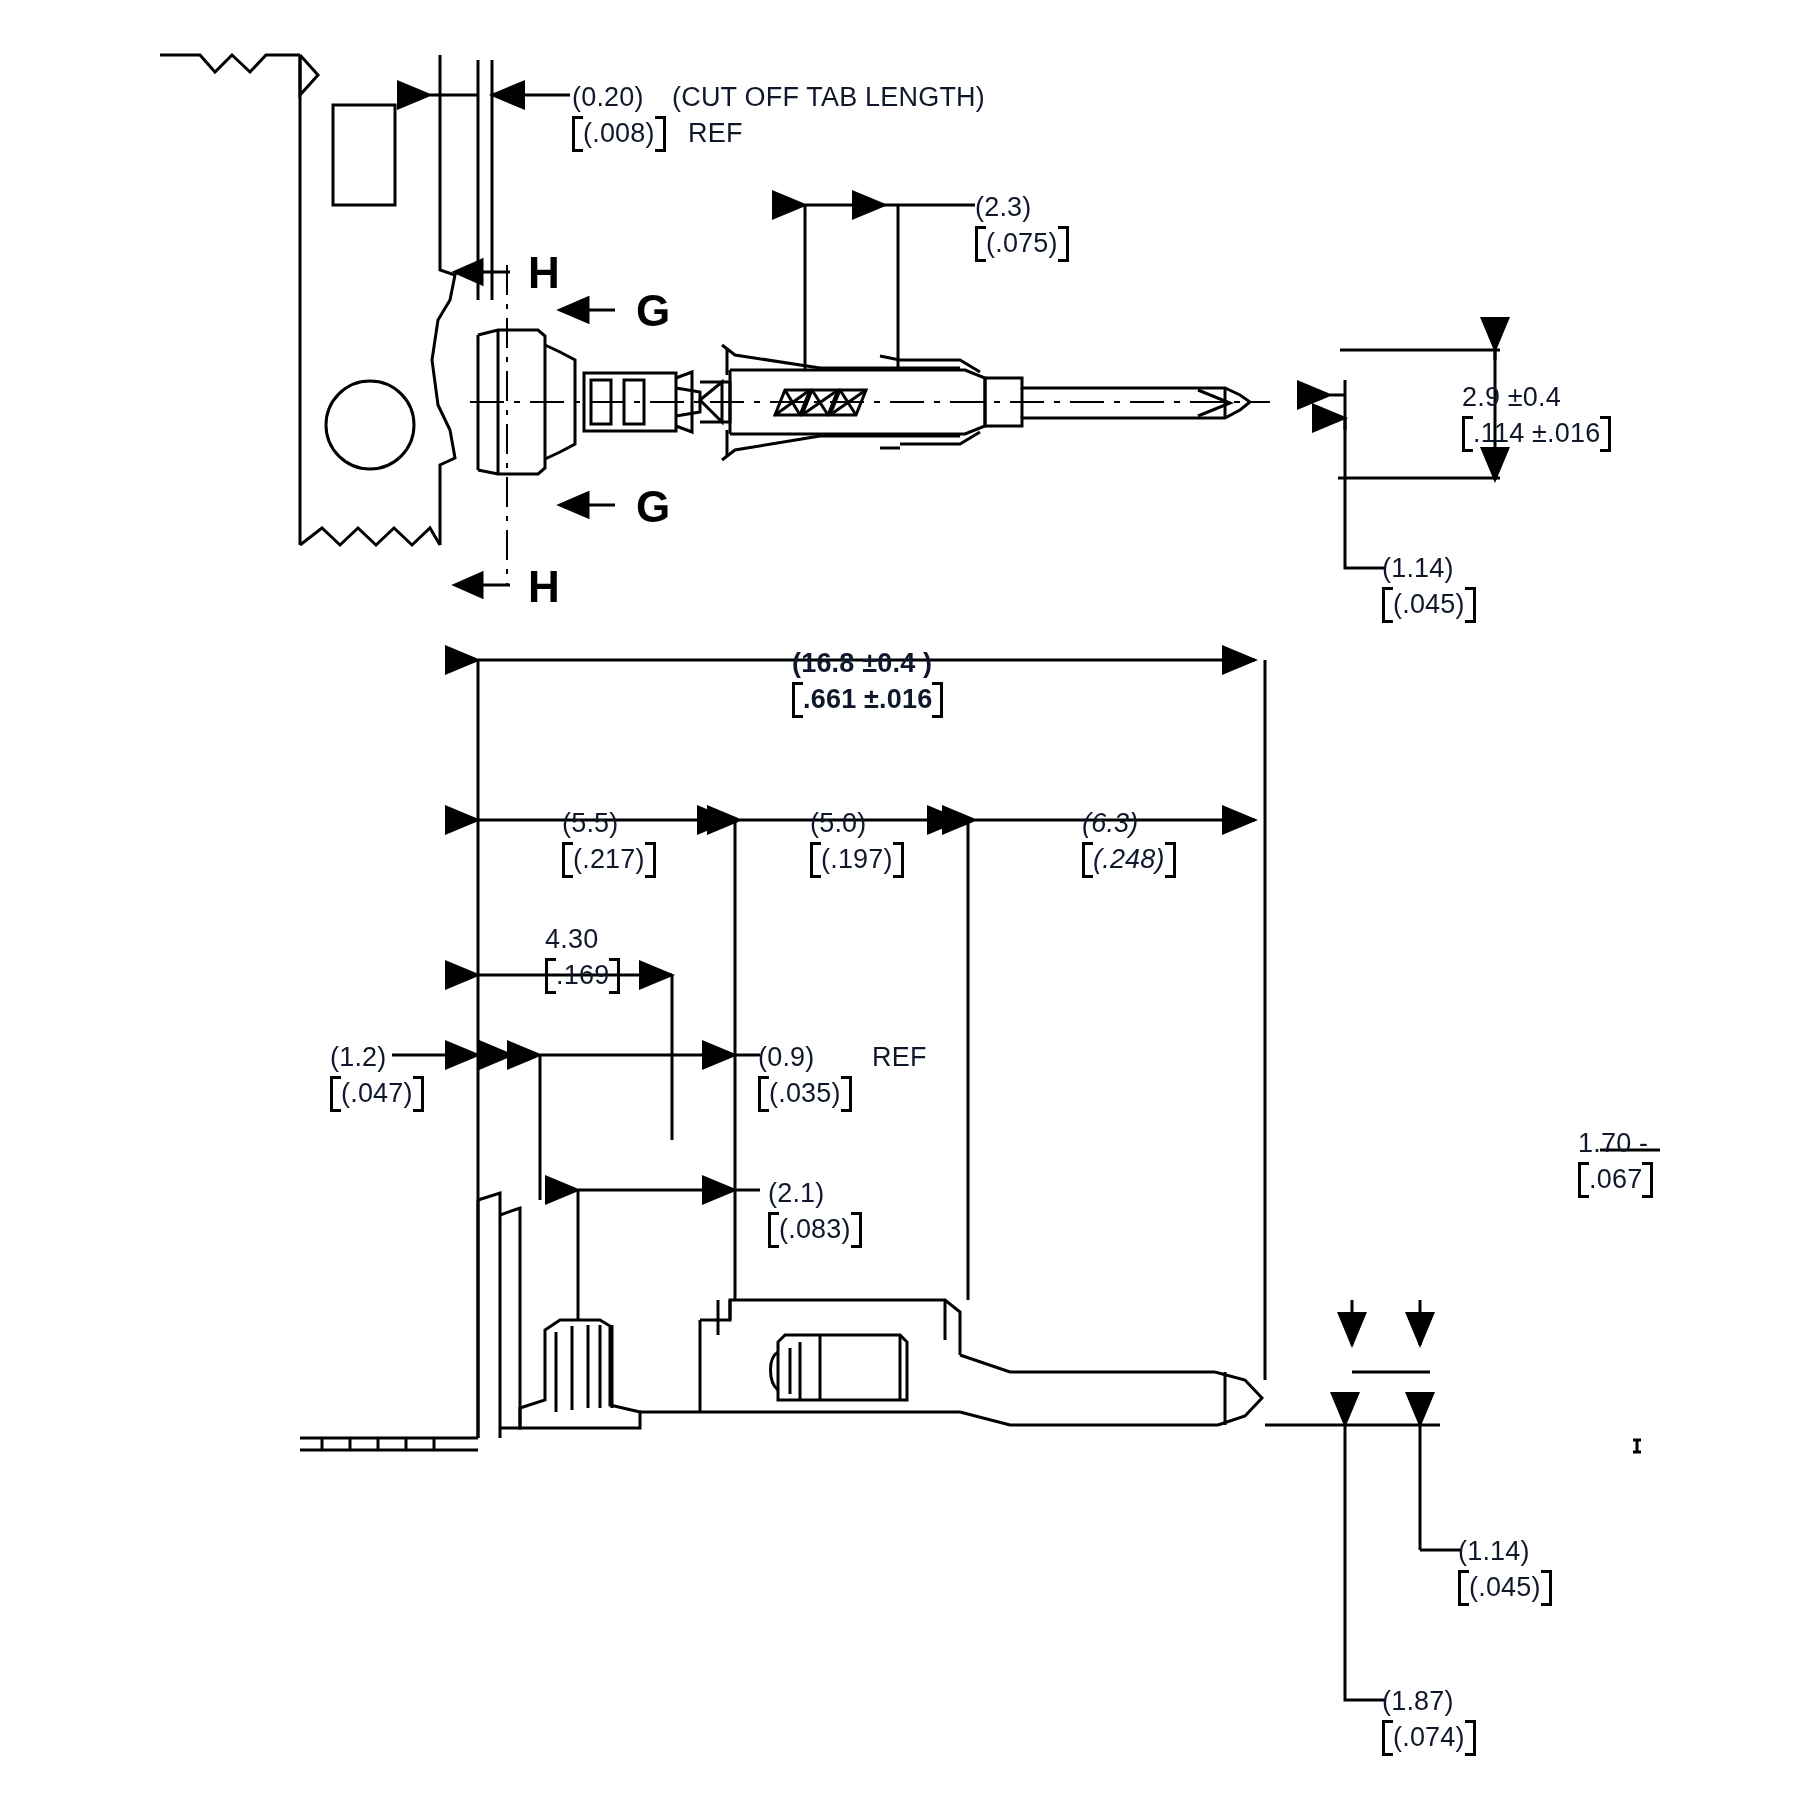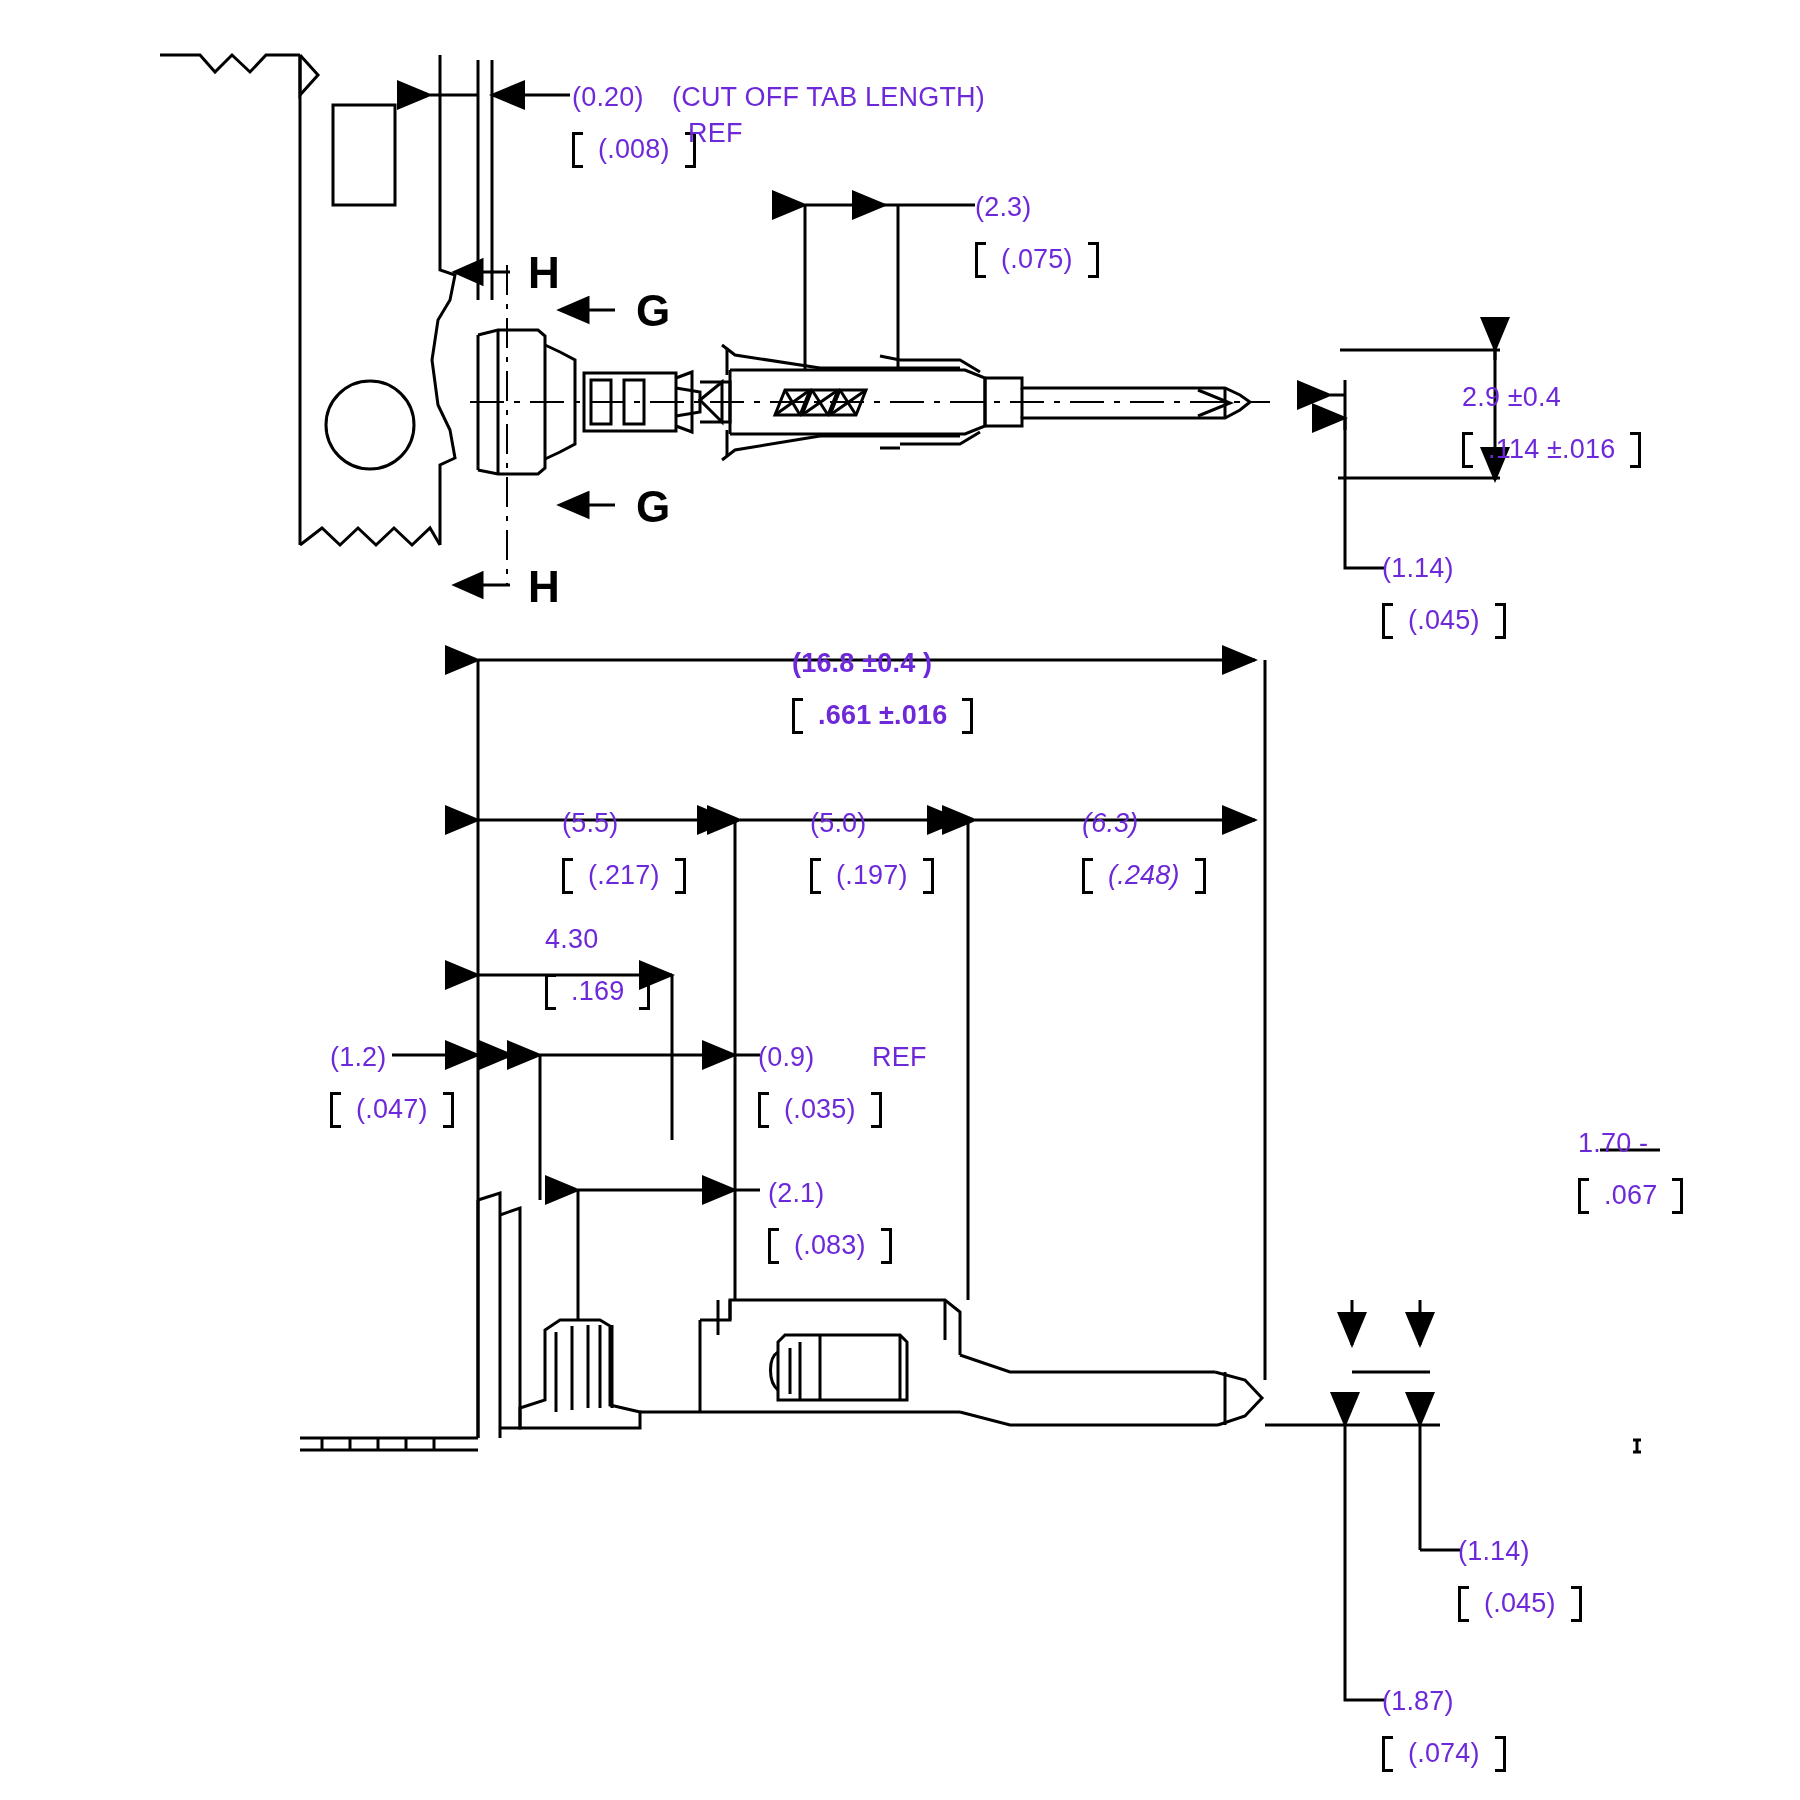--- a/index.html
+++ b/index.html
@@ -24,38 +24,37 @@
   svg.layer {
     position: absolute;
     left: 0; top: 0;
     width: 1800px;
     height: 1800px;
   }
   .dim-text {
     position: absolute;
     font-family: "Liberation Sans", sans-serif;
     font-size: 27px;
-    color: #6d28d9;
+    color: #0f172a;
     white-space: nowrap;
     line-height: 1.18;
     letter-spacing: 0.2px;
   }
   .sect-letter {
     position: absolute;
     font-family: "Liberation Sans", sans-serif;
     font-size: 44px;
     font-weight: 700;
     color: #000;
   }
   
   .brk {
     display: inline-block;
     position: relative;
-    padding: 0 26px;
-    margin-top: 16px;
+    padding: 0 11px;
   }
   .brk::before, .brk::after {
     content: "";
     position: absolute;
     top: -2px;
     bottom: -2px;
     width: 8px;
     border-top: 3px solid #000;
     border-bottom: 3px solid #000;
   }

